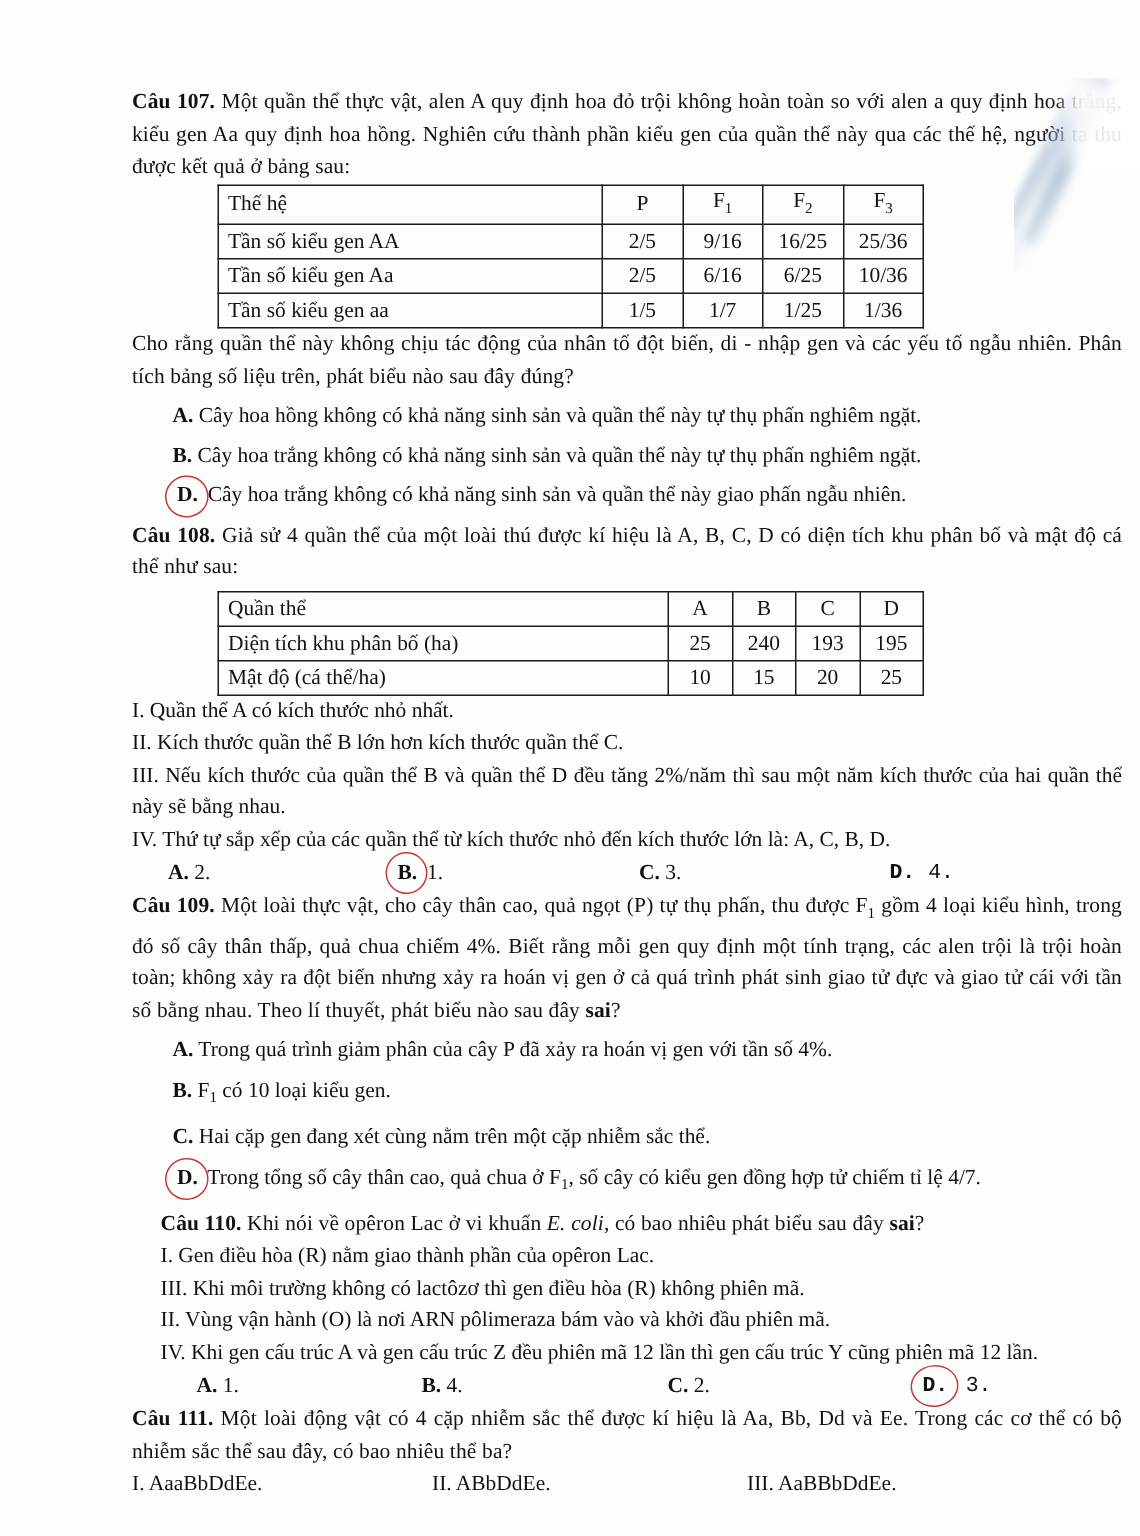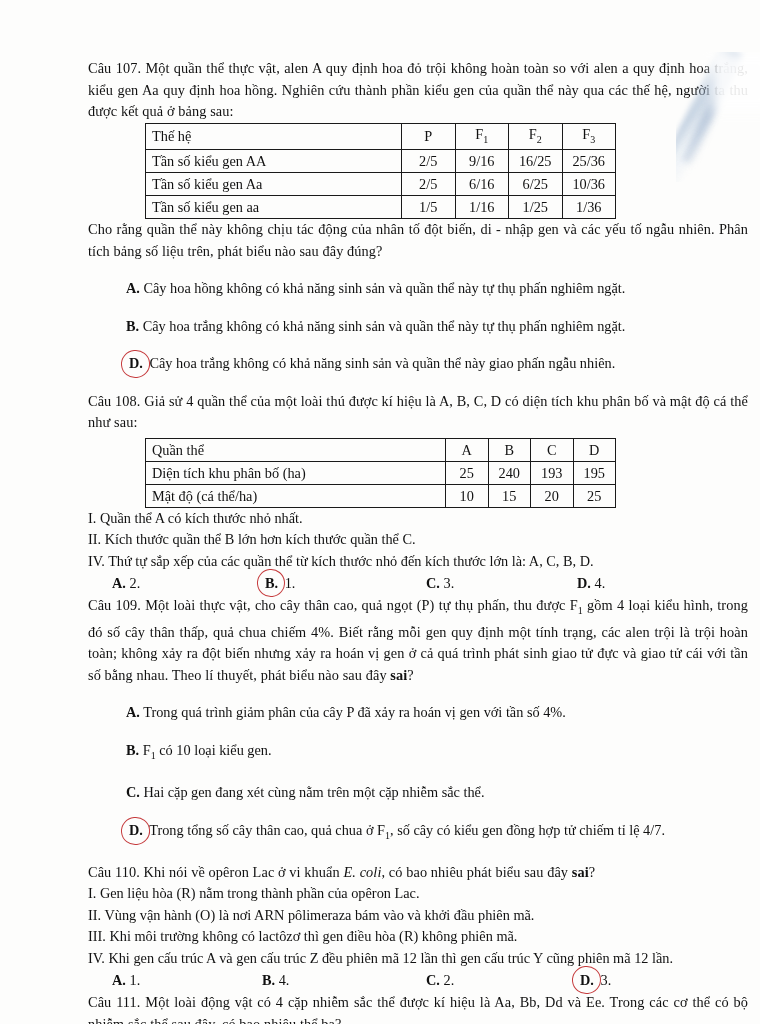--- a/index.html
+++ b/index.html
@@ -37,27 +37,27 @@
     font-size: 14.3px;
     line-height: 21.5px;
     text-align: justify;
     text-justify: inter-word;
     margin: 0;
     letter-spacing: 0.1px;
   }
   .para.nojust { text-align: left; }
 
   .qnum {
-    font-weight: normal;
+    font-weight: bold;
   }
 
   .opt {
     font-size: 14.3px;
     line-height: 21.5px;
-    margin: 16px;
+    margin: 5px;
     white-space: nowrap;
   }
   .opt.indent { padding-left: 22px; }
 
   .stmt {
     font-size: 14.3px;
     line-height: 21.5px;
     margin: 0;
     text-align: justify;
   }
@@ -125,21 +125,21 @@
     font-size: 14.3px;
     line-height: 22px;
   }
   .ansrow > span {
     position: absolute;
     white-space: nowrap;
   }
   .a0 { left: 24px; }
   .a1 { left: 174px; }
   .a2 { left: 338px; }
-  .a3 { left: 489px; }
+  .a3 { left: 505px; font-family: Liberation Mono, monospace; }
 
   
   .gridrow {
     position: relative;
     height: 21px;
     font-size: 14.3px;
     line-height: 21px;
   }
   .gridrow > span { position: absolute; white-space: nowrap; }
   .g0 { left: 0px; }
@@ -231,21 +231,21 @@
         <tr>
           <td class="lab">Tần số kiểu gen Aa</td>
           <td class="val">2/5</td>
           <td class="val">6/16</td>
           <td class="val">6/25</td>
           <td class="val">10/36</td>
         </tr>
         <tr>
           <td class="lab">Tần số kiểu gen aa</td>
           <td class="val">1/5</td>
-          <td class="val">1/16</td>
+          <td class="val">1/7</td>
           <td class="val">1/25</td>
           <td class="val">1/36</td>
         </tr>
       </tbody>
         </table>
     </div>
 
     <p class="para">Cho rằng quần thể này không chịu tác động của nhân tố đột biến, di - nhập gen và các yếu tố ngẫu nhiên. Phân tích bảng số liệu trên, phát biểu nào sau đây đúng?</p>
 
     <p class="opt indent"><span class="bold">A.</span> <span>Cây hoa hồng không có khả năng sinh sản và quần thể này tự thụ phấn nghiêm ngặt.</span></p>
@@ -287,45 +287,46 @@
           <td class="val">20</td>
           <td class="val">25</td>
         </tr>
       </tbody>
         </table>
     </div>
 
 
     <p class="stmt">I. Quần thể A có kích thước nhỏ nhất.</p>
     <p class="stmt">II. Kích thước quần thể B lớn hơn kích thước quần thể C.</p>
+    <p class="stmt">III. Nếu kích thước của quần thể B và quần thể D đều tăng 2%/năm thì sau một năm kích thước của hai quần thể này sẽ bằng nhau.</p>
     <p class="stmt">IV. Thứ tự sắp xếp của các quần thể từ kích thước nhỏ đến kích thước lớn là: A, C, B, D.</p>
 
     <div class="ansrow">
       <span class="a0"><span class="bold">A.</span> <span>2.</span></span>
       <span class="a1"><span class="bold circled">B.</span> <span>1.</span></span>
       <span class="a2"><span class="bold">C.</span> <span>3.</span></span>
       <span class="a3"><span class="bold">D.</span> <span>4.</span></span>
     </div>
   </div>
 
   <div class="q-block" style="margin-top:1px;">
     <p class="para"><span class="qnum">Câu 109.</span> <span>Một loài thực vật, cho cây thân cao, quả ngọt (P) tự thụ phấn, thu được F<sub>1</sub> gồm 4 loại kiểu hình, trong đó số cây thân thấp, quả chua chiếm 4%. Biết rằng mỗi gen quy định một tính trạng, các alen trội là trội hoàn toàn; không xảy ra đột biến nhưng xảy ra hoán vị gen ở cả quá trình phát sinh giao tử đực và giao tử cái với tần số bằng nhau. Theo lí thuyết, phát biểu nào sau đây <span class="bold">sai</span>?</span></p>
 
     <p class="opt indent"><span class="bold">A.</span> <span>Trong quá trình giảm phân của cây P đã xảy ra hoán vị gen với tần số 4%.</span></p>
     <p class="opt indent"><span class="bold">B.</span> <span>F<sub>1</sub> có 10 loại kiểu gen.</span></p>
     <p class="opt indent"><span class="bold">C.</span> <span>Hai cặp gen đang xét cùng nằm trên một cặp nhiễm sắc thể.</span></p>
     <p class="opt indent"><span class="bold circled">D.</span> <span>Trong tổng số cây thân cao, quả chua ở F<sub>1</sub>, số cây có kiểu gen đồng hợp tử chiếm tỉ lệ 4/7.</span></p>
   </div>
 
-  <div class="q-block" style="margin-top:1px;">
+  <div class="q-block" style="margin-top:1px;margin-left:19px;">
     <p class="para nojust"><span class="qnum">Câu 110.</span> <span>Khi nói về opêron Lac ở vi khuẩn <span class="ital">E. coli</span>, có bao nhiêu phát biểu sau đây <span class="bold">sai</span>?</span></p>
 
-    <p class="stmt">I. Gen liệu hòa (R) nằm trong thành phần của opêron Lac.</p>
+    <p class="stmt">I. Gen điều hòa (R) nằm giao thành phần của opêron Lac.</p>
+    <p class="stmt">III. Khi môi trường không có lactôzơ thì gen điều hòa (R) không phiên mã.</p>
     <p class="stmt">II. Vùng vận hành (O) là nơi ARN pôlimeraza bám vào và khởi đầu phiên mã.</p>
-    <p class="stmt">III. Khi môi trường không có lactôzơ thì gen điều hòa (R) không phiên mã.</p>
     <p class="stmt">IV. Khi gen cấu trúc A và gen cấu trúc Z đều phiên mã 12 lần thì gen cấu trúc Y cũng phiên mã 12 lần.</p>
 
     <div class="ansrow">
       <span class="a0"><span class="bold">A.</span> <span>1.</span></span>
       <span class="a1"><span class="bold">B.</span> <span>4.</span></span>
       <span class="a2"><span class="bold">C.</span> <span>2.</span></span>
       <span class="a3"><span class="bold circled">D.</span> <span>3.</span></span>
     </div>
   </div>
 

